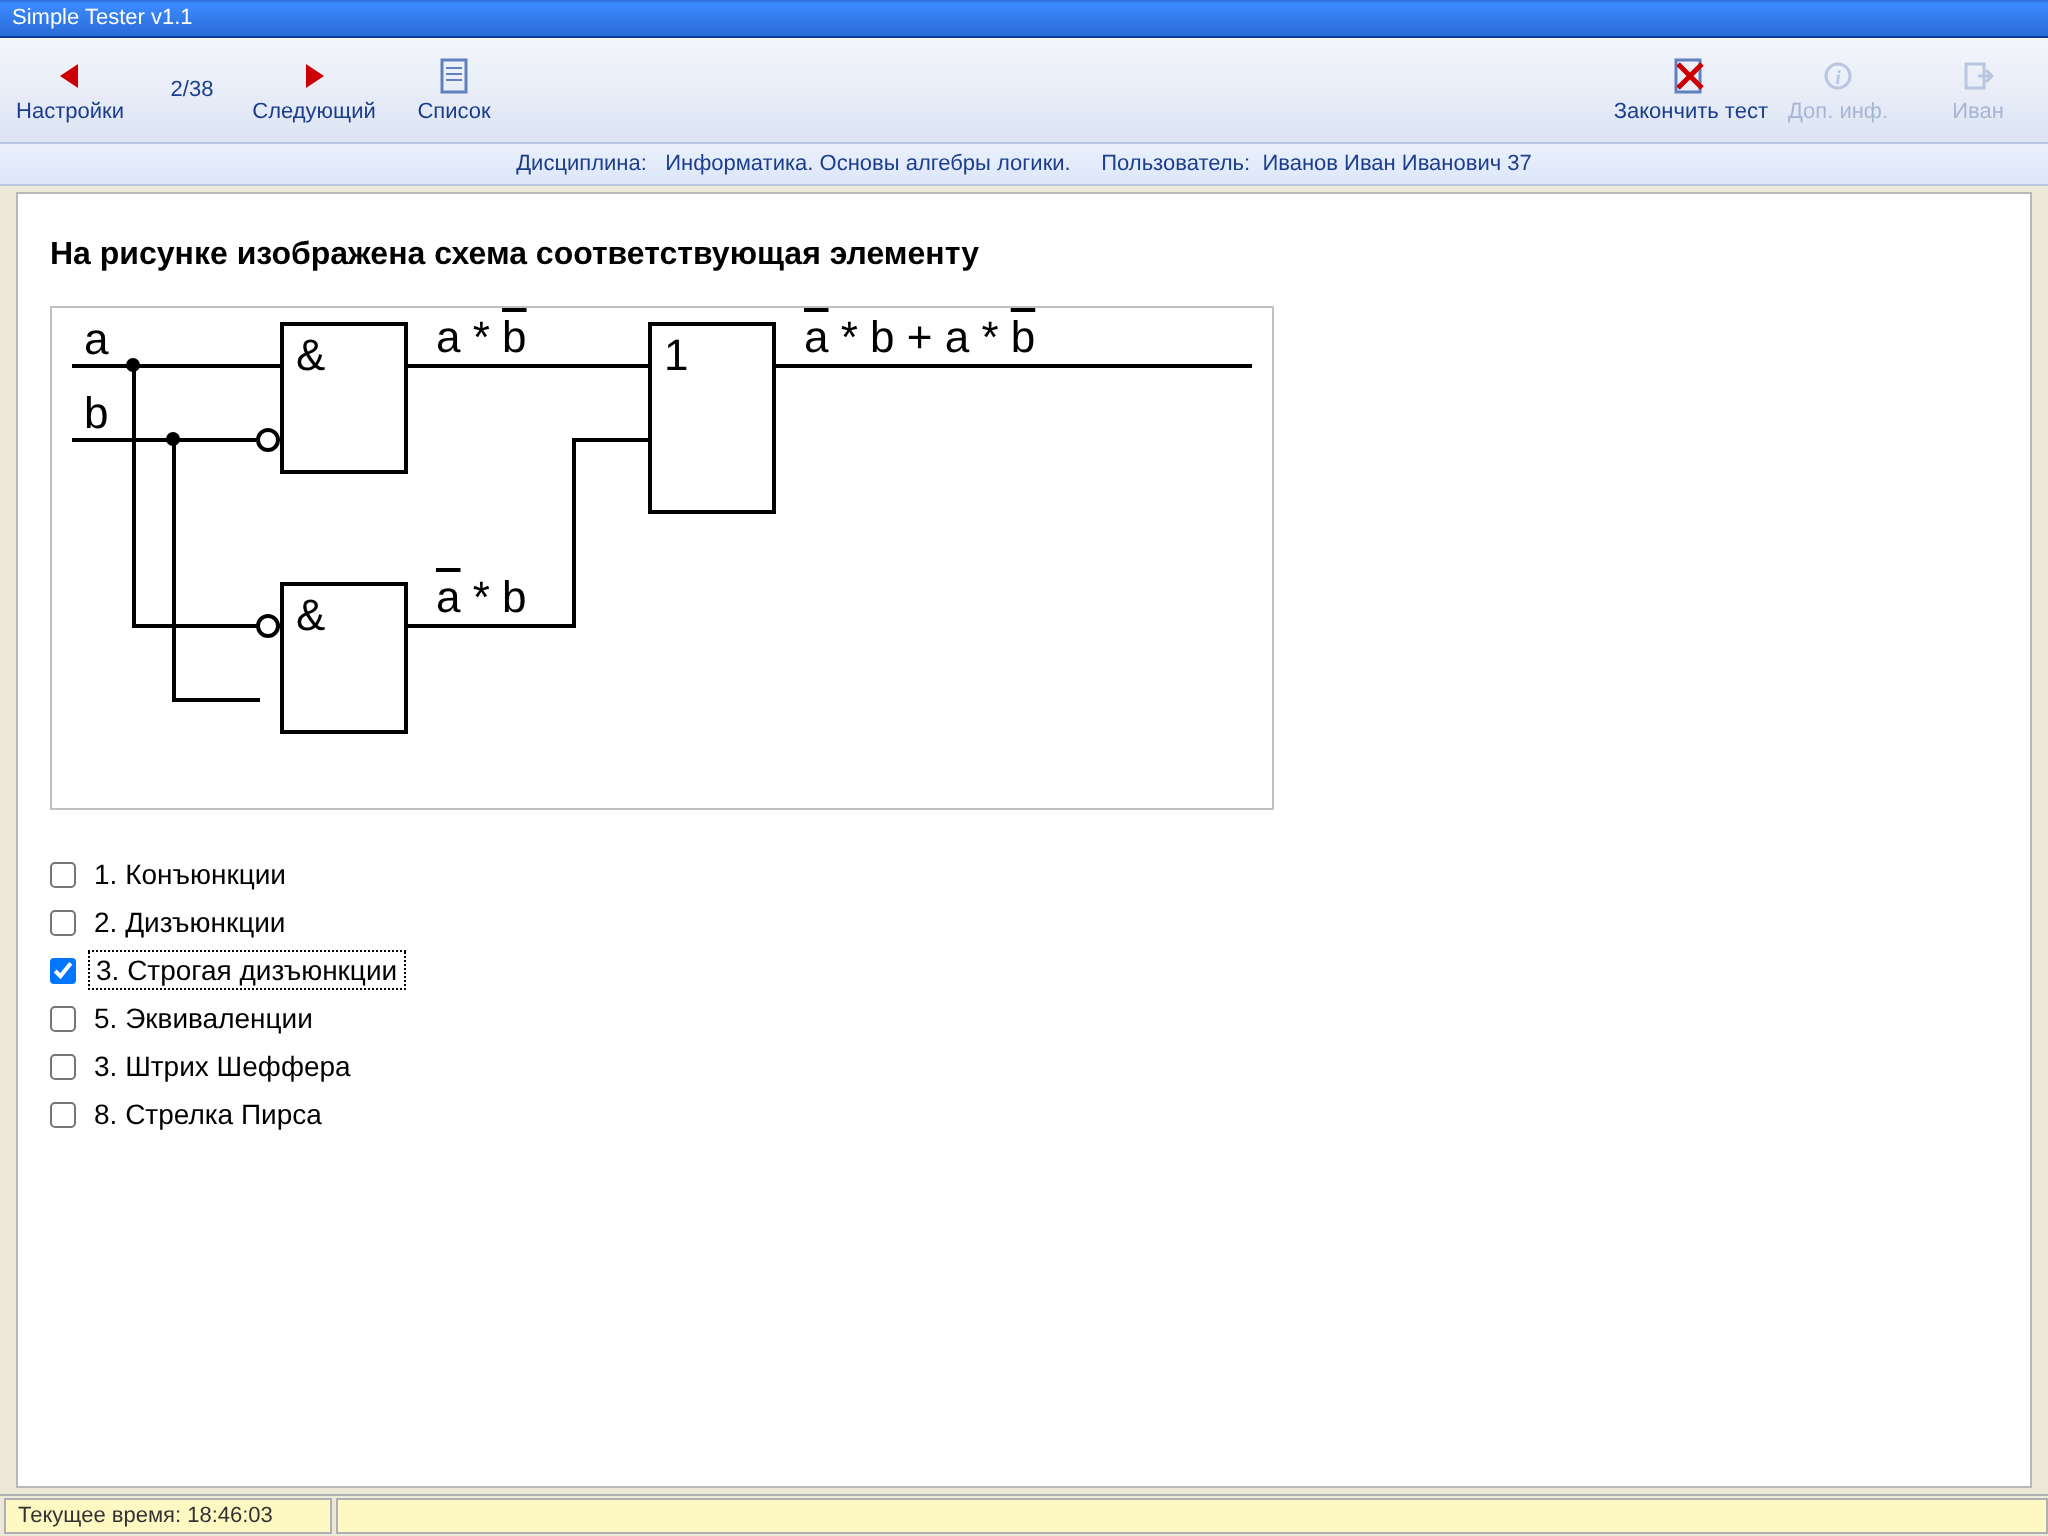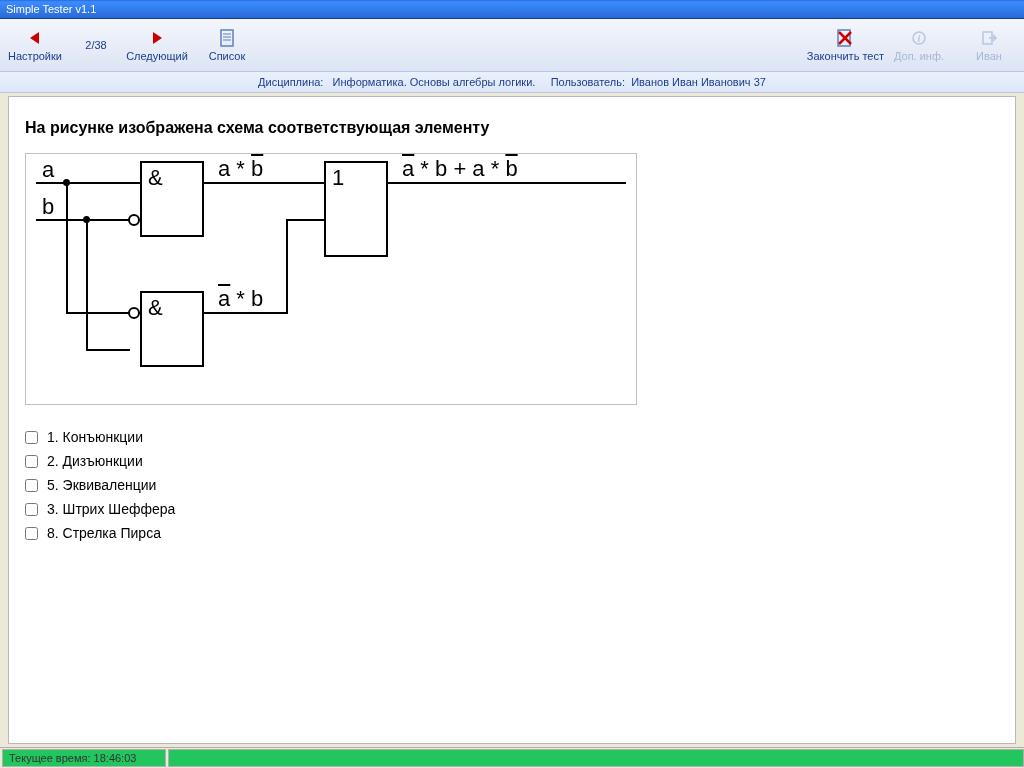--- a/index.html
+++ b/index.html
@@ -23,21 +23,21 @@
   .glabel{position:absolute;font-size:22px;color:#000;}
   .node{position:absolute;width:7px;height:7px;border-radius:50%;background:#000;}
   .inv{position:absolute;width:8px;height:8px;border:2px solid #000;border-radius:50%;background:#fff;}
   .overline{text-decoration:overline;}
   .answers{margin-top:6px;}
   .answer{display:flex;align-items:center;height:24px;font-size:14px;color:#000;}
   .answer input{margin:0 6px 0 0;}
   .answer .txt{padding:1px 3px;}
   .answer.sel .txt{border:1px dotted #000;}
   .statusbar{position:absolute;left:0;right:0;bottom:0;height:20px;background:#ece9d8;border-top:1px solid #b0b0b0;display:flex;align-items:center;}
-  .status-cell{border:1px solid #b0b0b0;height:16px;line-height:16px;padding:0 6px;font-size:11px;color:#333;margin-left:2px;background:#22c55e;}
+  .status-cell{border:1px solid #b0b0b0;height:16px;line-height:16px;padding:0 6px;font-size:11px;color:#333;margin-left:2px;background:#fef9c3;}
 </style>
 </head>
 <body>
 
 <div class="titlebar">
   <span>Simple Tester v1.1</span>
 </div>
 
 <div class="toolbar">
   <div class="tb-btn">
@@ -156,20 +156,24 @@
 
     <div class="answers" id="answers">
         <div class="answer">
           <input type="checkbox" style="">
           <span class="txt">1.  Конъюнкции</span>
         </div>
         <div class="answer">
           <input type="checkbox" style="">
           <span class="txt">2.  Дизъюнкции</span>
         </div>
+        <div class="answer sel">
+          <input type="checkbox" checked="" style="">
+          <span class="txt">3.  Строгая дизъюнкции</span>
+        </div>
         <div class="answer">
           <input type="checkbox" style="">
           <span class="txt">5.  Эквиваленции</span>
         </div>
         <div class="answer">
           <input type="checkbox" style="">
           <span class="txt">3.  Штрих Шеффера</span>
         </div>
         <div class="answer">
           <input type="checkbox" style="">

